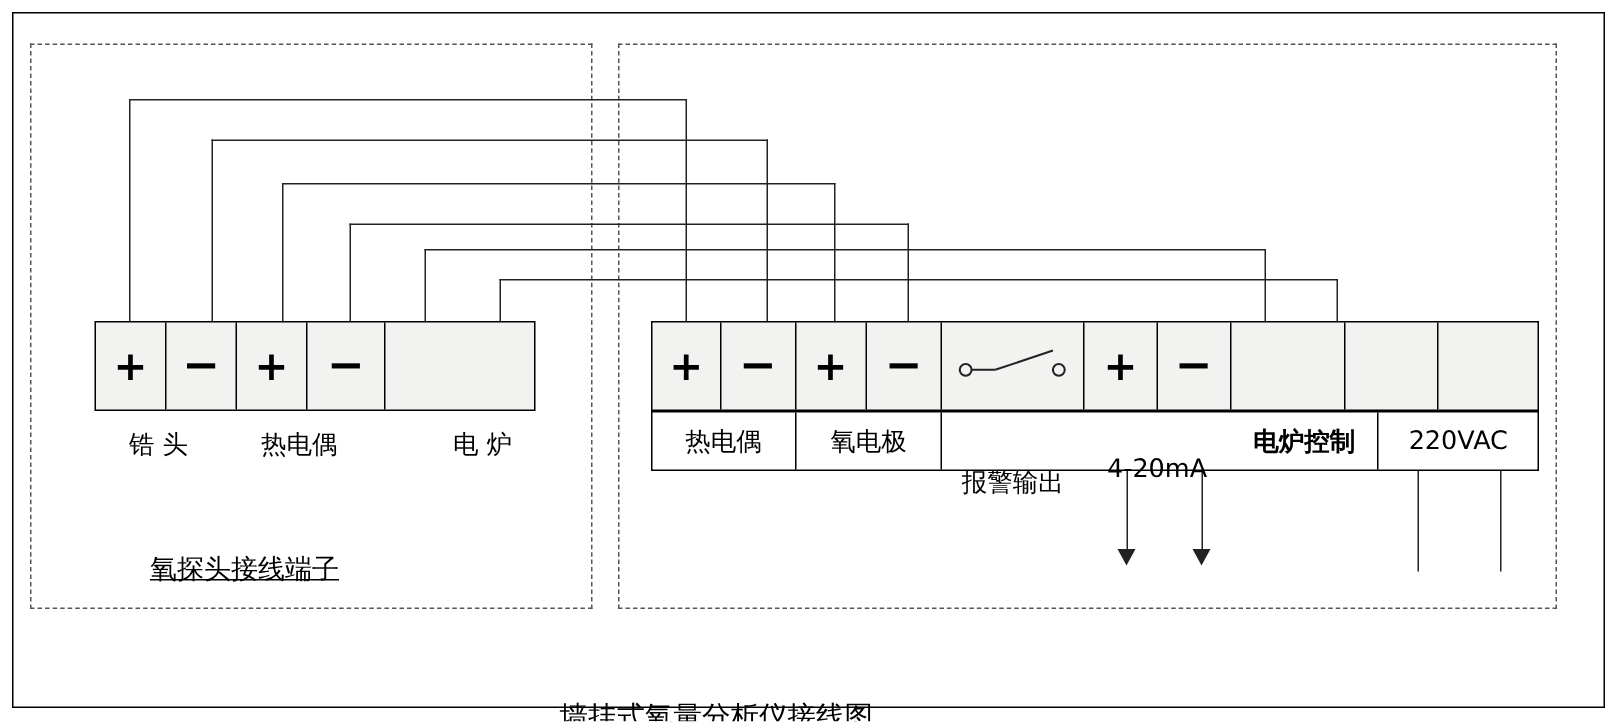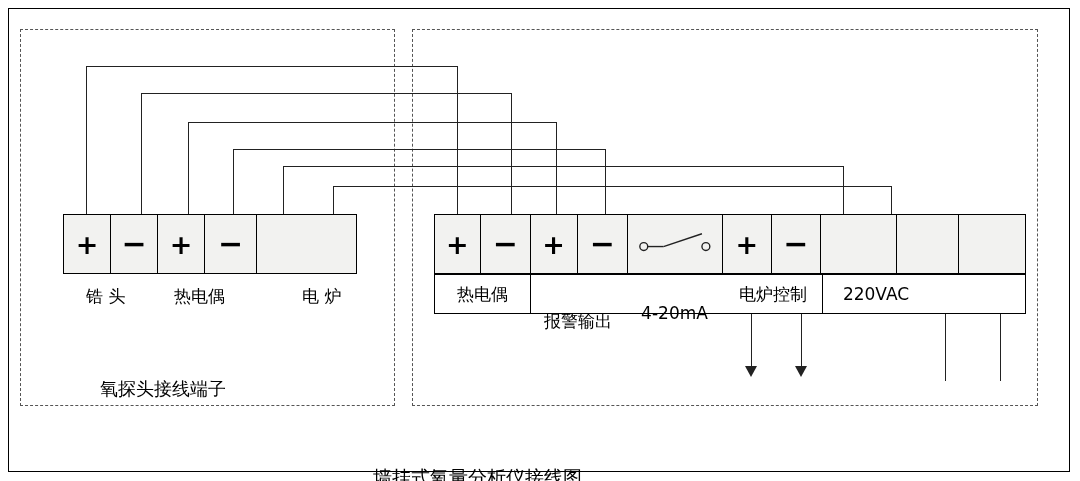--- a/index.html
+++ b/index.html
@@ -209,21 +209,21 @@
     </div>
     <div class="cell" style="width:99px;">
       <span class="sym"></span>
     </div>
   </div>
 
   <div class="plain-label" style="left:86px; top:285px;">锆 头</div>
   <div class="plain-label" style="left:174px; top:285px;">热电偶</div>
   <div class="plain-label" style="left:282px; top:285px;margin-left:20px;">电 炉</div>
 
-  <div class="caption" style="left:100px; top:377px;">氧探头接线端子</div>
+  <div class="caption" style="left:100px; top:367px;text-decoration:underline;">氧探头接线端子</div>
 
   <div class="term-block" style="left:434px; top:214px; width:592px; height:60px;">
     <div class="cell" style="width:46px;">
       <span class="sym">+</span>
     </div>
     <div class="cell" style="width:50px;">
       <span class="sym minus">−</span>
     </div>
     <div class="cell" style="width:47px;">
       <span class="sym">+</span>
@@ -253,27 +253,30 @@
     </div>
     <div class="cell" style="width:66px;">
       <span class="sym"></span>
     </div>
   </div>
 
   <div class="label-row" style="left:434px; top:274px; width:592px; height:40px;">
     <div class="label-cell" style="width:96px;">
       <span>热电偶</span>
     </div>
+    <div class="label-cell" style="width:98px;">
+      <span>氧电极</span>
+    </div>
     <div class="label-cell" style="width:95px;margin-top:46px;">
       <span>报警输出</span>
     </div>
     <div class="label-cell" style="width:98px;margin-top:38px;">
       <span>4-20mA</span>
     </div>
-    <div class="label-cell" style="width:99px;">
+    <div class="label-cell" style="width:99px;font-weight:bold;">
       <span>电炉控制</span>
     </div>
     <div class="label-cell" style="width:106px;">
       <span>220VAC</span>
     </div>
   </div>
 
 
   <div class="title" style="left:373px; top:429px;">墙挂式氧量分析仪接线图</div>
 

